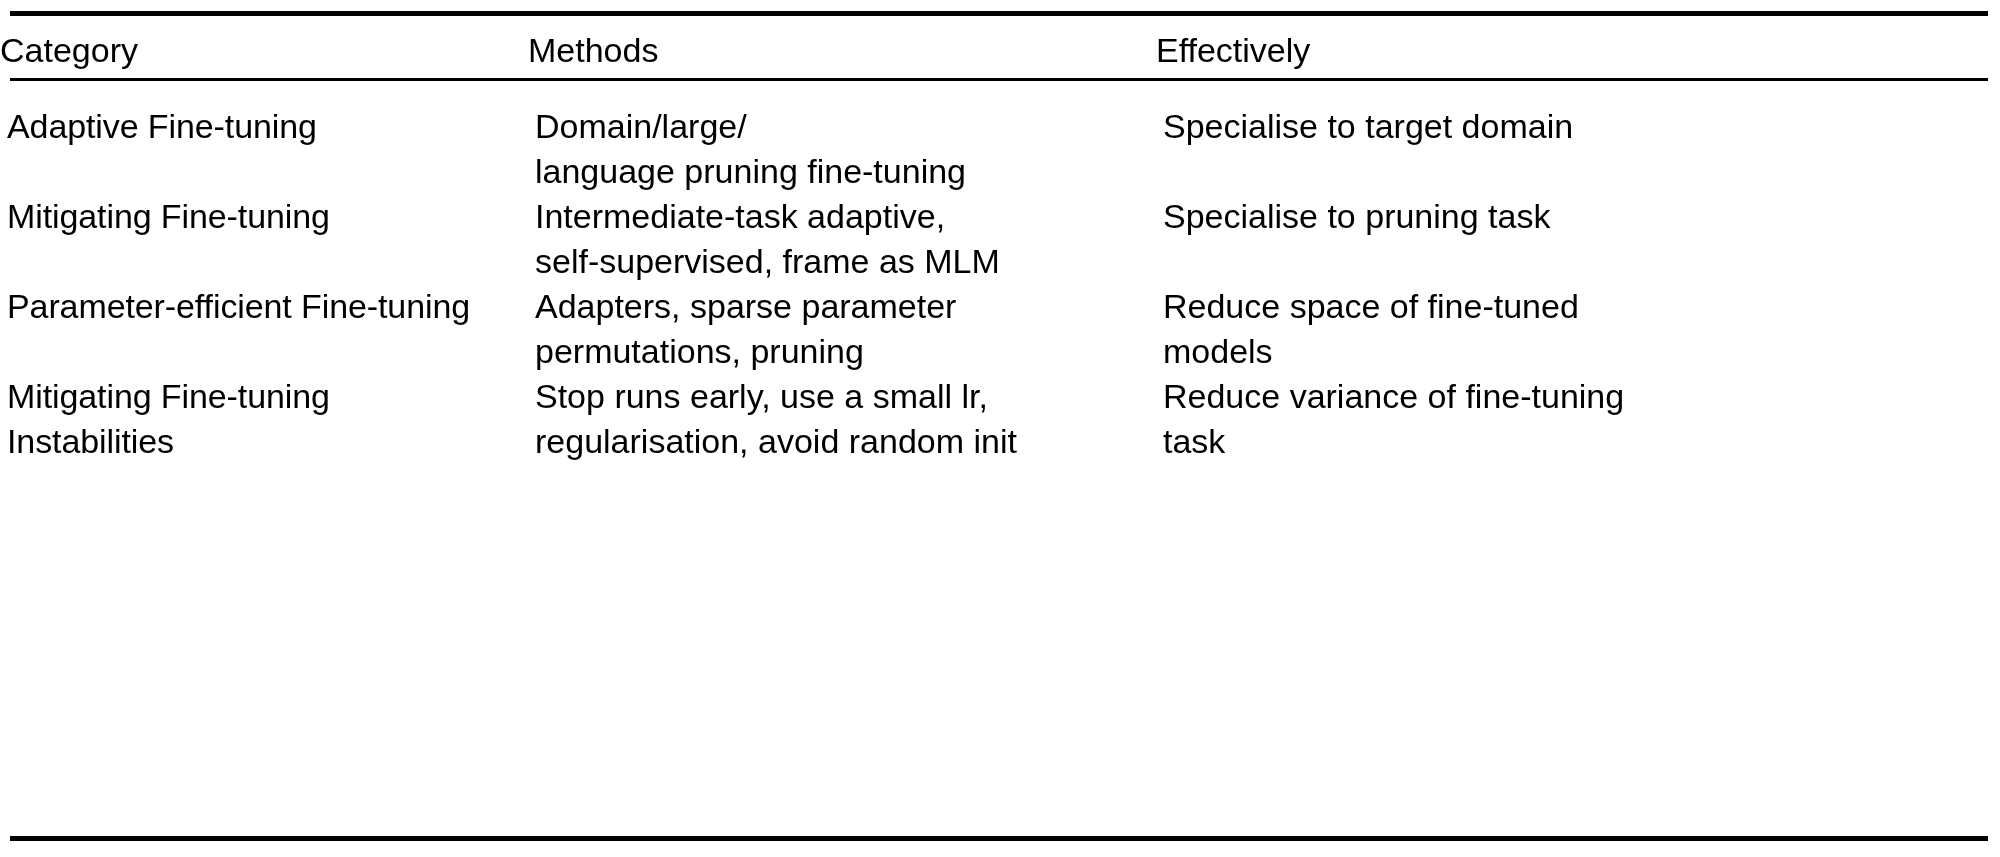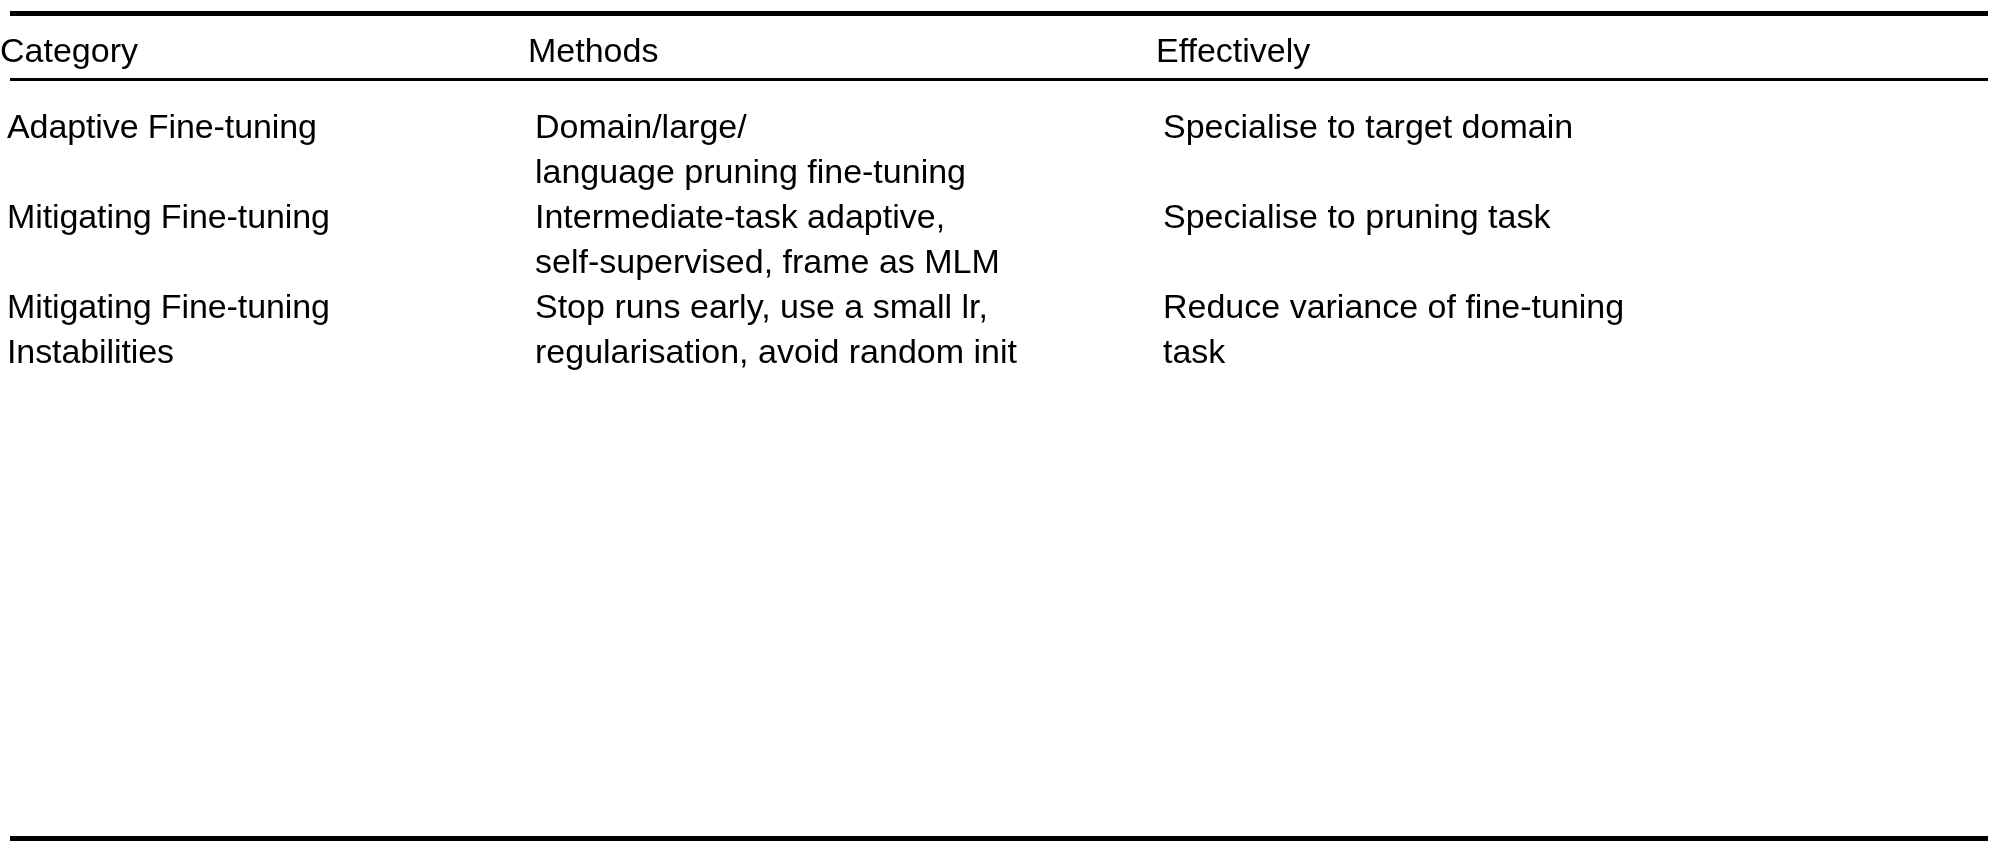--- a/index.html
+++ b/index.html
@@ -133,20 +133,33 @@
         </td>
         <td class="col-methods">
           <span class="cell-line">Intermediate-task adaptive,</span>
           <span class="cell-line">self-supervised, frame as MLM</span>
         </td>
         <td class="col-motivation">
           <span class="cell-line">Specialise to pruning task</span>
         </td>
       </tr>
 
+      <tr>
+        <td class="col-category">
+          <span class="cell-line">Parameter-efficient Fine-tuning</span>
+        </td>
+        <td class="col-methods">
+          <span class="cell-line">Adapters, sparse parameter</span>
+          <span class="cell-line">permutations, pruning</span>
+        </td>
+        <td class="col-motivation">
+          <span class="cell-line">Reduce space of fine-tuned</span>
+          <span class="cell-line">models</span>
+        </td>
+      </tr>
 
 
       <tr>
         <td class="col-category">
           <span class="cell-line">Mitigating Fine-tuning</span>
           <span class="cell-line">Instabilities</span>
         </td>
         <td class="col-methods">
           <span class="cell-line">Stop runs early, use a small lr,</span>
           <span class="cell-line">regularisation, avoid random init</span>

